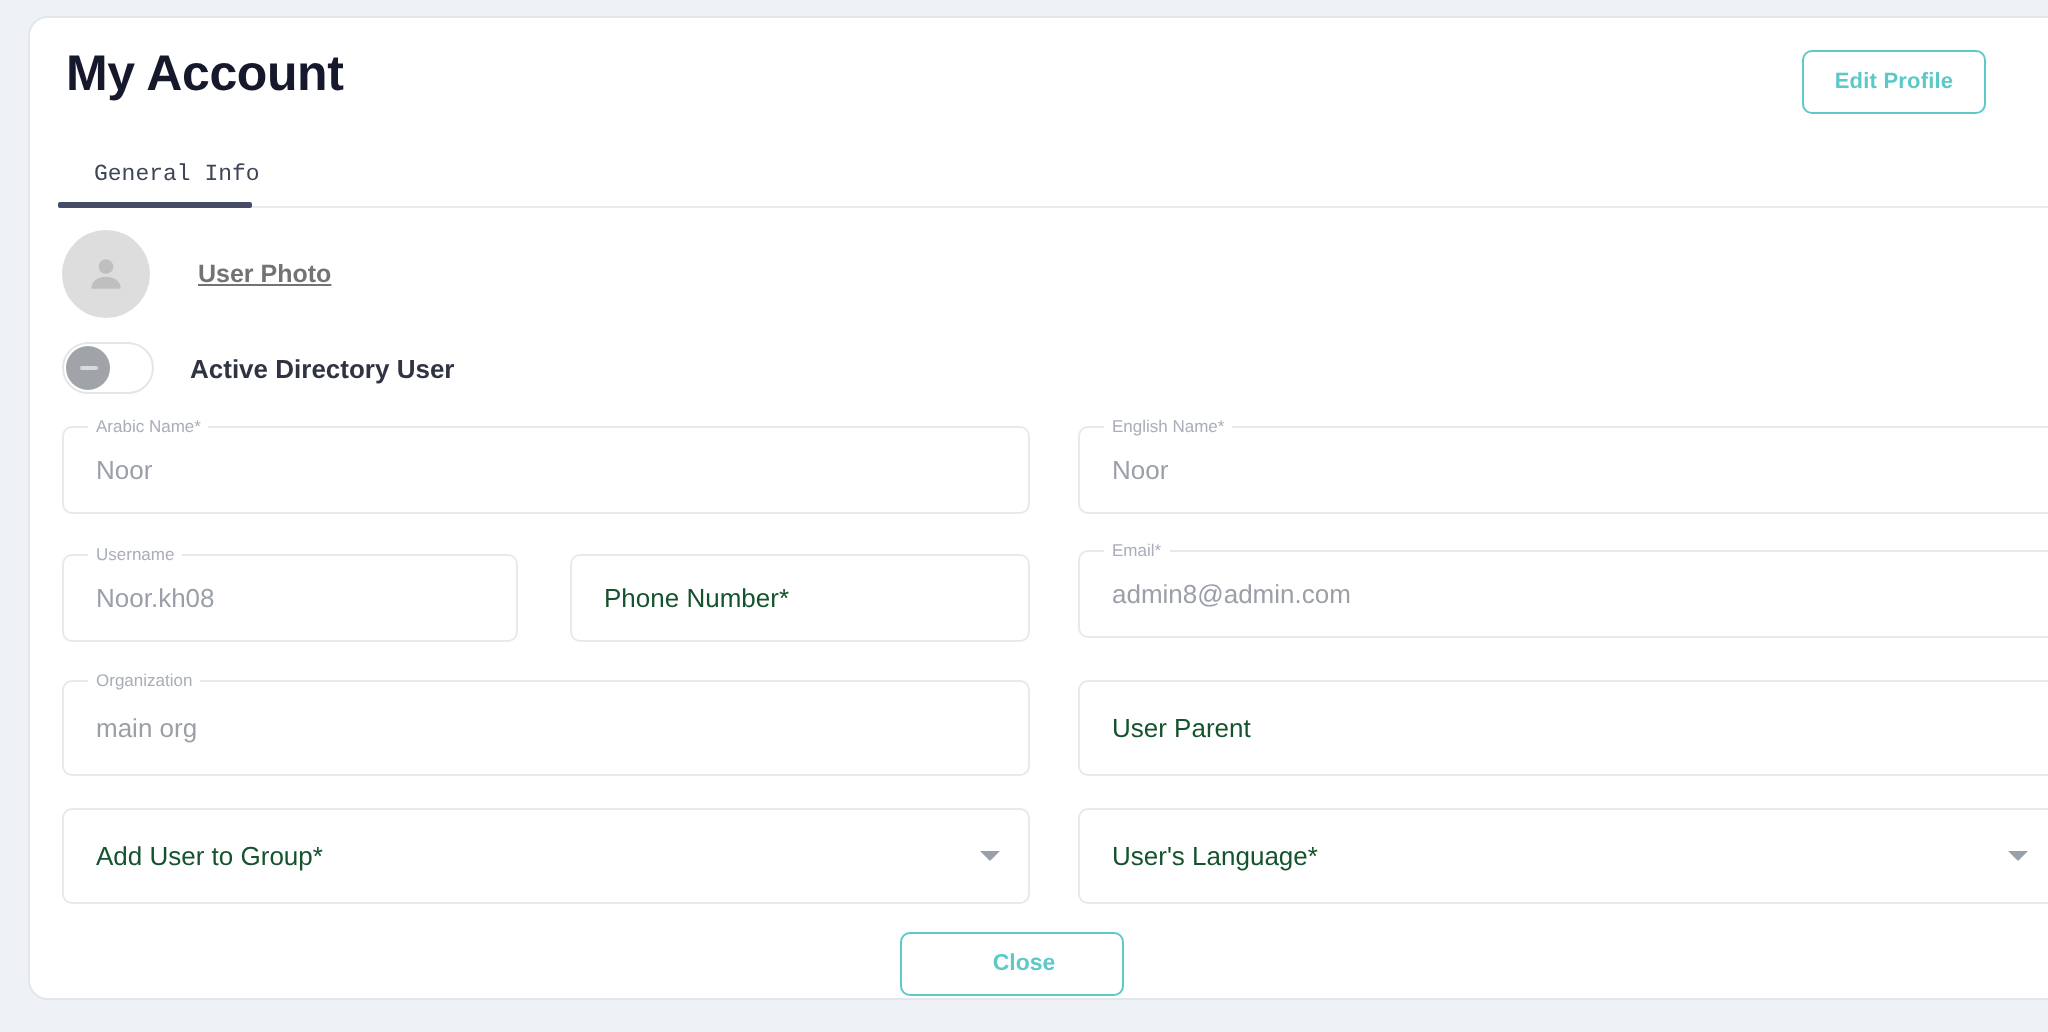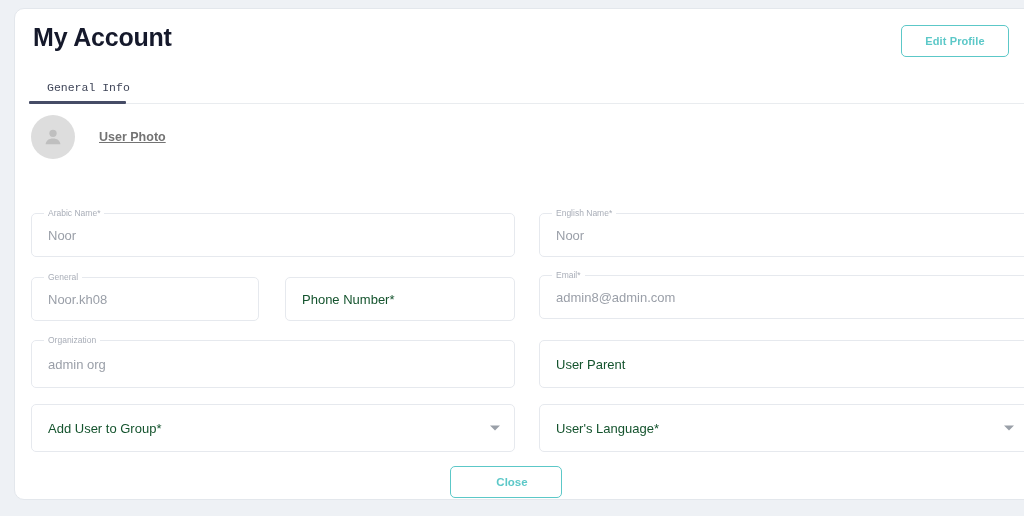--- a/index.html
+++ b/index.html
@@ -32,21 +32,21 @@
     position: absolute;
     left: 18px; top: 14px;
     font-size: 25px;
     font-weight: bold;
     color: #15192b;
     letter-spacing: -0.2px;
   }
   .edit-profile-btn {
     position: absolute;
     left: 886px; top: 16px;
-    width: 108px; height: 32px;
+    width: 92px; height: 32px;
     border: 1px solid #5cc8c8;
     border-radius: 5px;
     background: #ffffff;
     color: #5cc8c8;
     font-size: 11px;
     font-weight: bold;
     font-family: "Liberation Sans", sans-serif;
     cursor: pointer;
     display: flex; align-items: center; justify-content: center;
     letter-spacing: 0.1px;
@@ -219,47 +219,55 @@
     <div class="photo-row">
       <div class="avatar">
         <svg width="22" height="22" viewBox="0 0 24 24" aria-hidden="true">
           <circle cx="12" cy="8" r="4" fill="#bfbfbf"></circle>
           <path d="M4 20c0-4.2 3.6-6.5 8-6.5s8 2.3 8 6.5z" fill="#bfbfbf"></path>
         </svg>
       </div>
       <span class="user-photo-link">User Photo</span>
     </div>
 
+    <div class="toggle-row">
+      <div class="switch">
+        <div class="knob">
+          <div class="dash"></div>
+        </div>
+      </div>
+      <span class="toggle-label">Active Directory User</span>
+    </div>
 
     <div class="form">
 
       <div class="field" style="left:16px; top:8px; width:484px;">
         <span class="field-legend">Arabic Name*</span>
         <span class="field-value filled">Noor</span>
       </div>
       <div class="field" style="left:524px; top:8px; width:500px;">
         <span class="field-legend">English Name*</span>
         <span class="field-value filled">Noor</span>
       </div>
 
       <div class="field" style="left:16px; top:72px; width:228px;">
-        <span class="field-legend">General</span>
+        <span class="field-legend">Username</span>
         <span class="field-value filled">Noor.kh08</span>
       </div>
       <div class="field" style="left:270px; top:72px; width:230px;">
         <span class="field-value">Phone Number*</span>
       </div>
       <div class="field" style="left:524px; top:70px; width:500px;">
         <span class="field-legend">Email*</span>
         <span class="field-value filled">admin8@admin.com</span>
       </div>
 
       <div class="field tall" style="left:16px; top:135px; width:484px;">
         <span class="field-legend">Organization</span>
-        <span class="field-value filled">admin org</span>
+        <span class="field-value filled">main org</span>
       </div>
       <div class="field tall" style="left:524px; top:135px; width:500px;">
         <span class="field-value">User Parent</span>
       </div>
 
       <div class="field tall" style="left:16px; top:199px; width:484px;">
         <span class="field-value">Add User to Group*</span>
         <span class="chevron"></span>
       </div>
       <div class="field tall" style="left:524px; top:199px; width:490px;">

